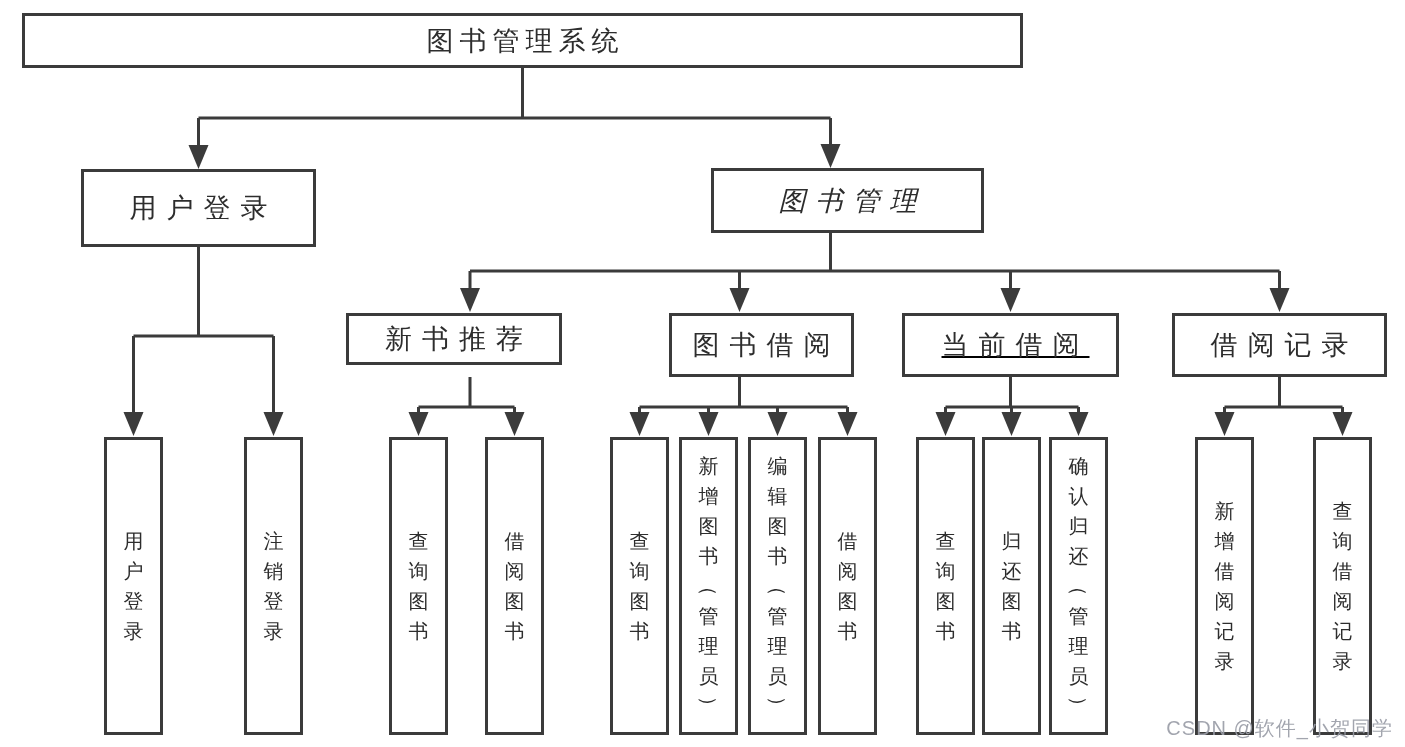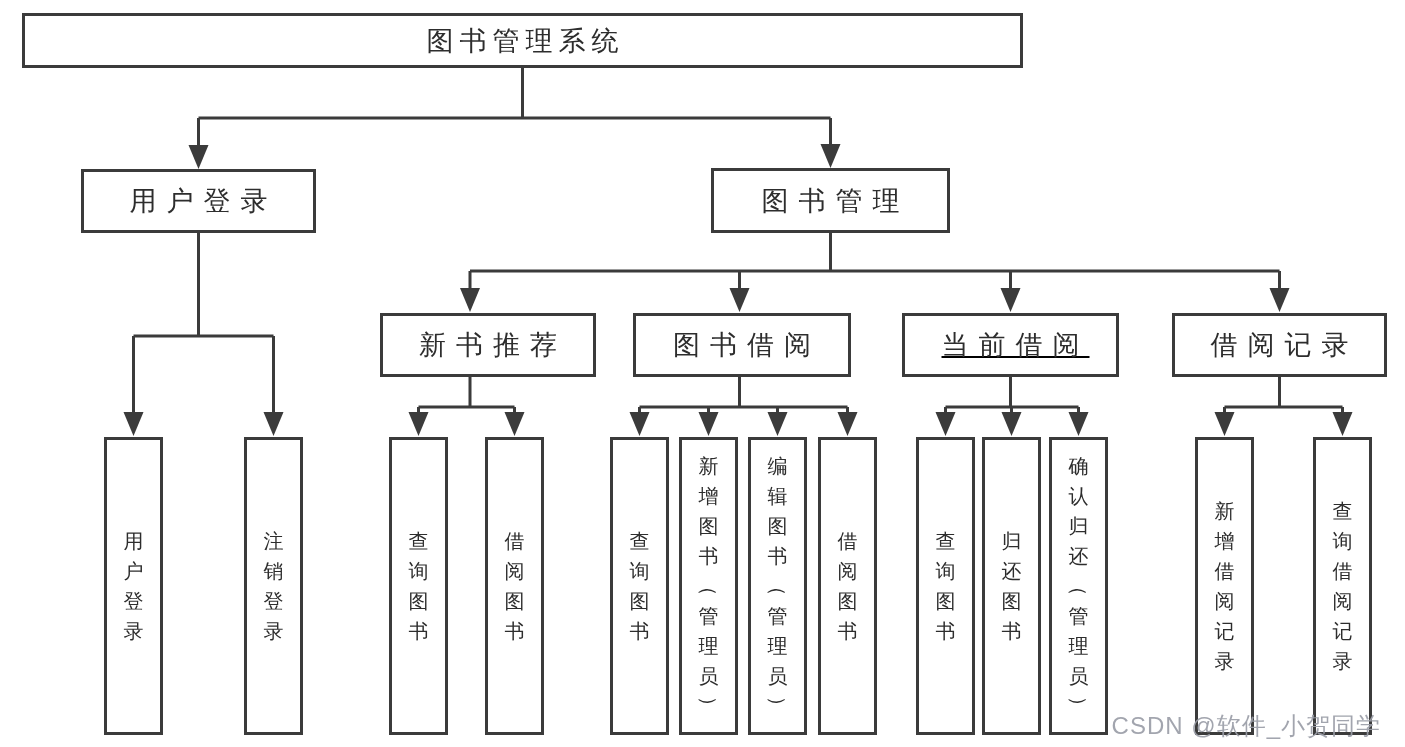--- a/index.html
+++ b/index.html
@@ -49,23 +49,23 @@
     display: block;
     height: 30px;
     line-height: 30px;
     font-size: 20px;
     color: var(--text);
     text-align: center;
   }
   .vtext span.paren { transform: rotate(90deg); }
   .watermark {
     position: absolute;
-    right: 24px;
+    right: 12px;
     bottom: 5px;
-    font-size: 24px;
+    font-size: 20px;
     letter-spacing: 1px;
     color: var(--watermark);
     opacity: 0.92;
     white-space: nowrap;
   }
 </style>
 </head>
 <body>
 
 <div id="diagram">
@@ -110,31 +110,31 @@
       <path d="M1279.5 377 V407 M1224.5 407 H1342.5 M1224.5 407 V413 M1342.5 407 V413"></path>
       <polygon points="1214.5,412 1234.5,412 1224.5,436"></polygon>
       <polygon points="1332.5,412 1352.5,412 1342.5,436"></polygon>
     </g>
   </svg>
 
   <div class="box root" style="left:22px; top:13px; width:1001px; height:55px;">
     <span class="hlabel">图书管理系统</span>
   </div>
 
-  <div class="box" style="left:81px; top:169px; width:235px; height:64px;">
+  <div class="box" style="left:81px; top:169px; width:235px; height:78px;">
     <span class="hlabel">用户登录</span>
   </div>
-  <div class="box" style="left:711px; top:168px; width:239px; height:65px;">
+  <div class="box" style="left:711px; top:168px; width:273px; height:65px;font-style:italic;">
     <span class="hlabel">图书管理</span>
   </div>
 
-  <div class="box" style="left:380px; top:313px; width:216px; height:64px;font-family:Liberation Serif, serif;">
+  <div class="box" style="left:346px; top:313px; width:216px; height:52px;font-family:Liberation Serif, serif;">
     <span class="hlabel">新书推荐</span>
   </div>
-  <div class="box" style="left:633px; top:313px; width:218px; height:64px;">
+  <div class="box" style="left:669px; top:313px; width:185px; height:64px;">
     <span class="hlabel">图书借阅</span>
   </div>
   <div class="box" style="left:902px; top:313px; width:217px; height:64px;text-decoration:underline;">
     <span class="hlabel">当前借阅</span>
   </div>
   <div class="box" style="left:1172px; top:313px; width:215px; height:64px;">
     <span class="hlabel">借阅记录</span>
   </div>
 
   <div class="box leaf" style="left:104px;">

